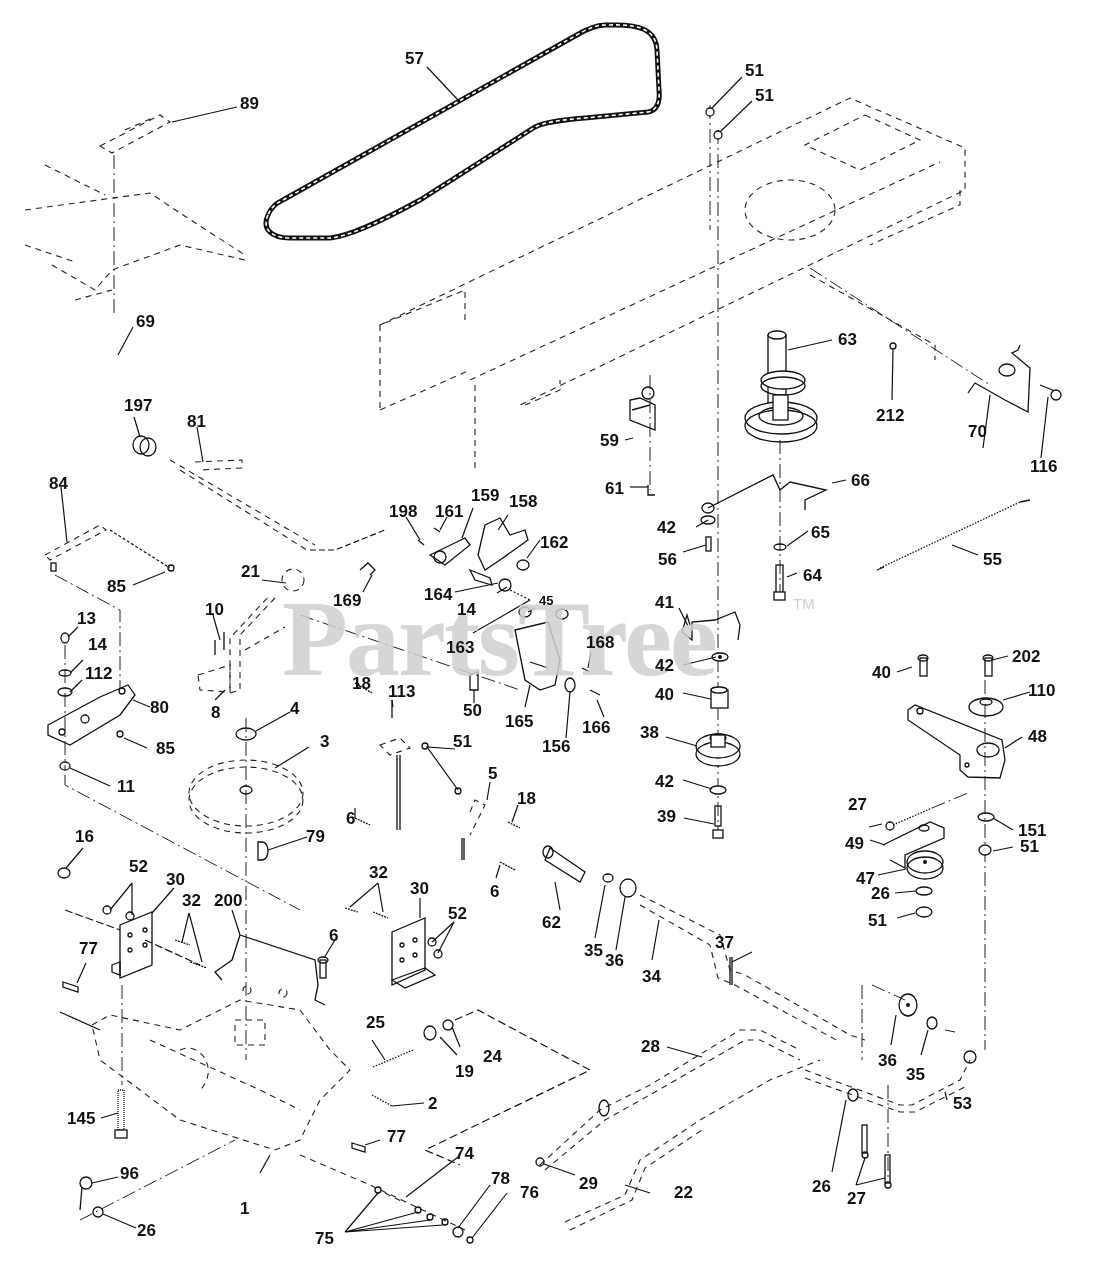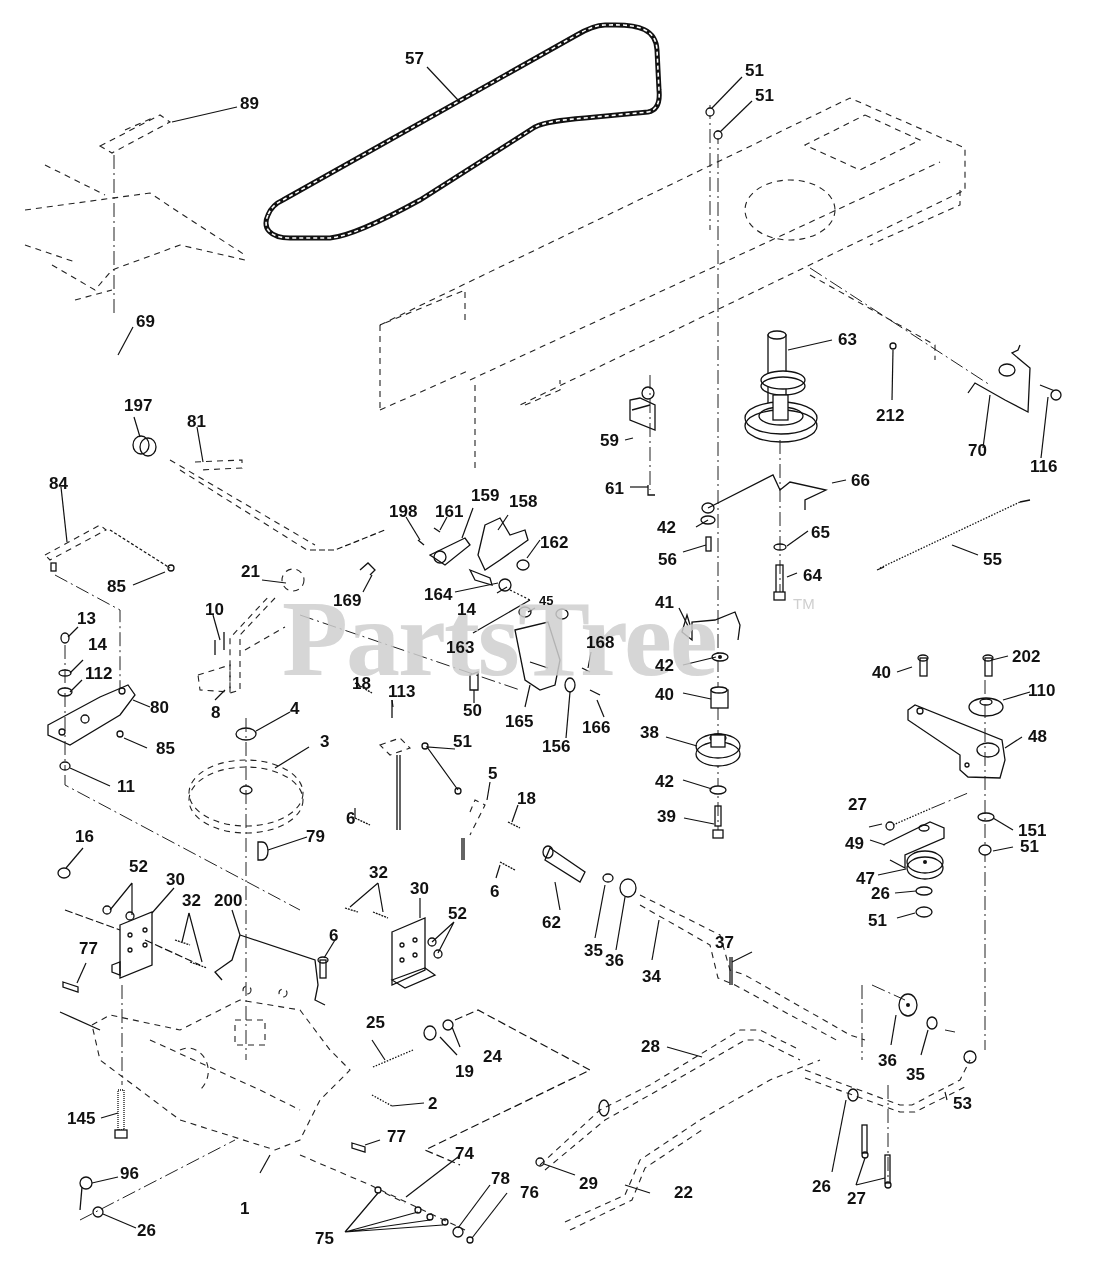--- a/index.html
+++ b/index.html
@@ -621,21 +621,21 @@
 <div class="watermark">PartsTree</div>
 <div class="tm">TM</div>
 
 <div class="callout" style="left:405px;top:50px">57</div>
 <div class="callout" style="left:240px;top:95px">89</div>
 <div class="callout" style="left:136px;top:313px">69</div>
 <div class="callout" style="left:745px;top:62px">51</div>
 <div class="callout" style="left:755px;top:87px">51</div>
 <div class="callout" style="left:838px;top:331px">63</div>
 <div class="callout" style="left:876px;top:407px">212</div>
-<div class="callout" style="left:968px;top:442px">70</div>
+<div class="callout" style="left:968px;top:423px">70</div>
 <div class="callout" style="left:1030px;top:458px">116</div>
 <div class="callout" style="left:124px;top:397px">197</div>
 <div class="callout" style="left:187px;top:413px">81</div>
 <div class="callout" style="left:600px;top:432px">59</div>
 <div class="callout" style="left:605px;top:480px">61</div>
 <div class="callout" style="left:851px;top:472px">66</div>
 <div class="callout" style="left:49px;top:475px">84</div>
 <div class="callout" style="left:107px;top:578px">85</div>
 <div class="callout" style="left:389px;top:503px">198</div>
 <div class="callout" style="left:435px;top:503px">161</div>

